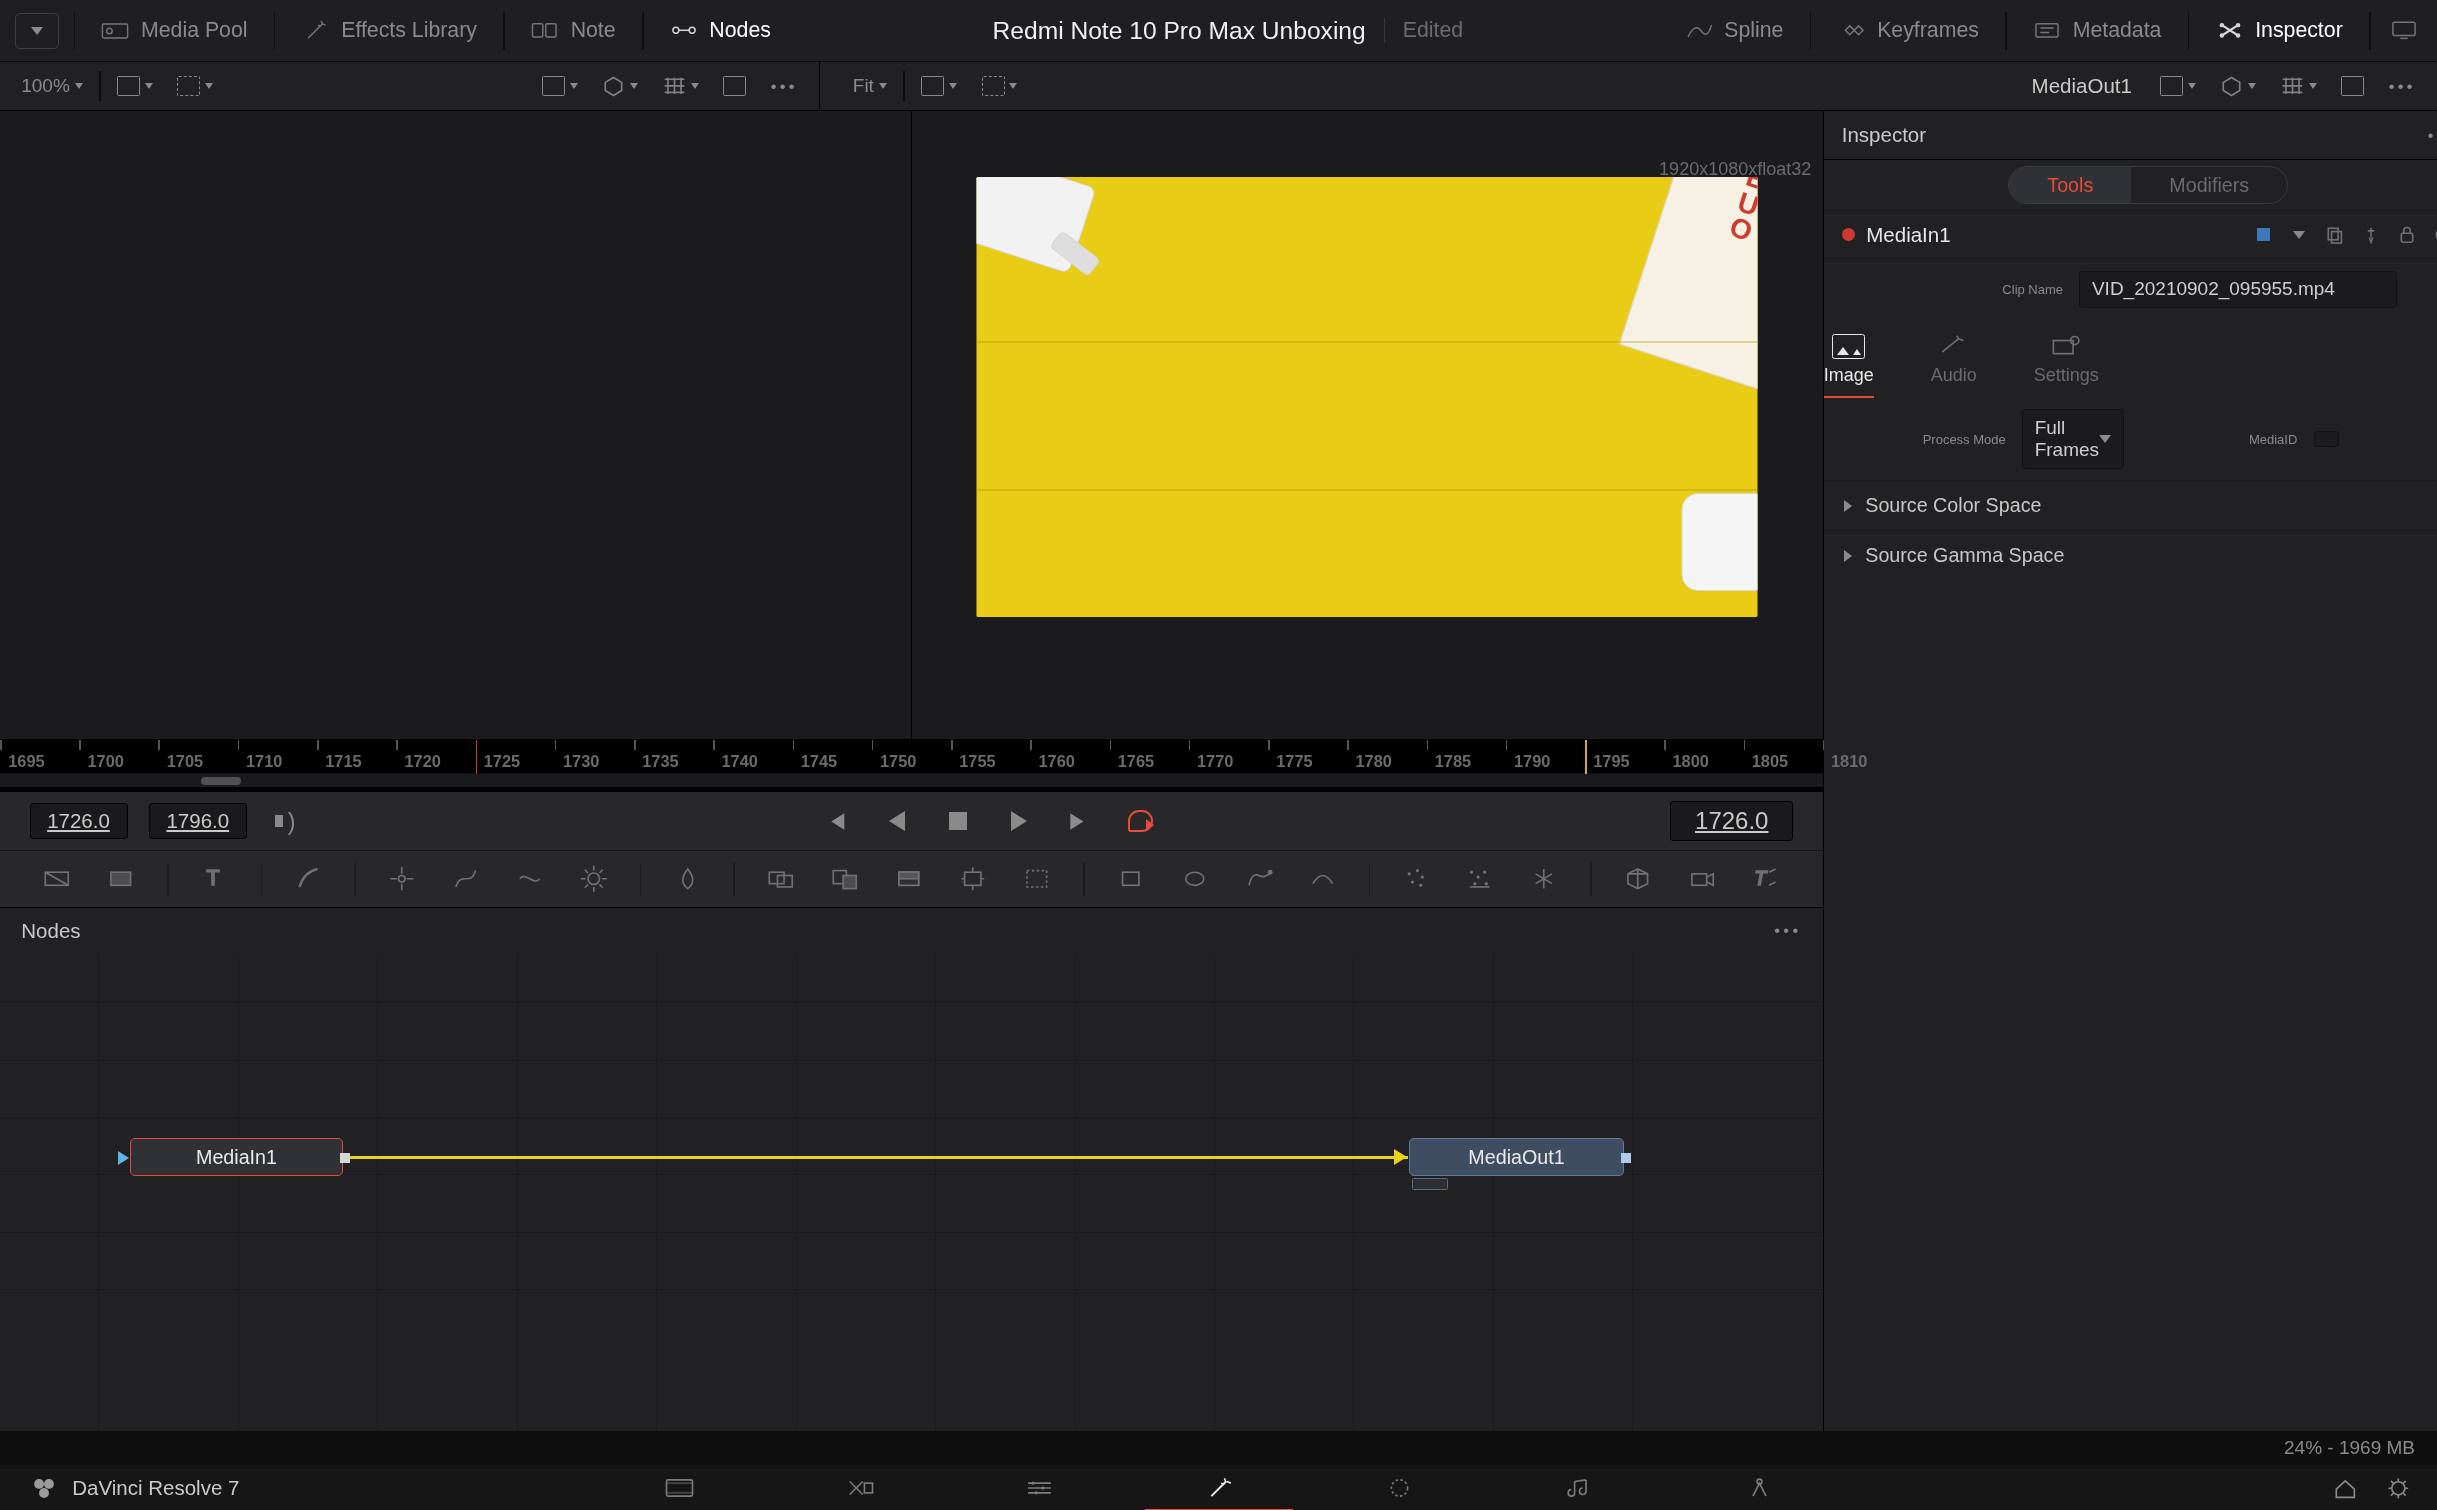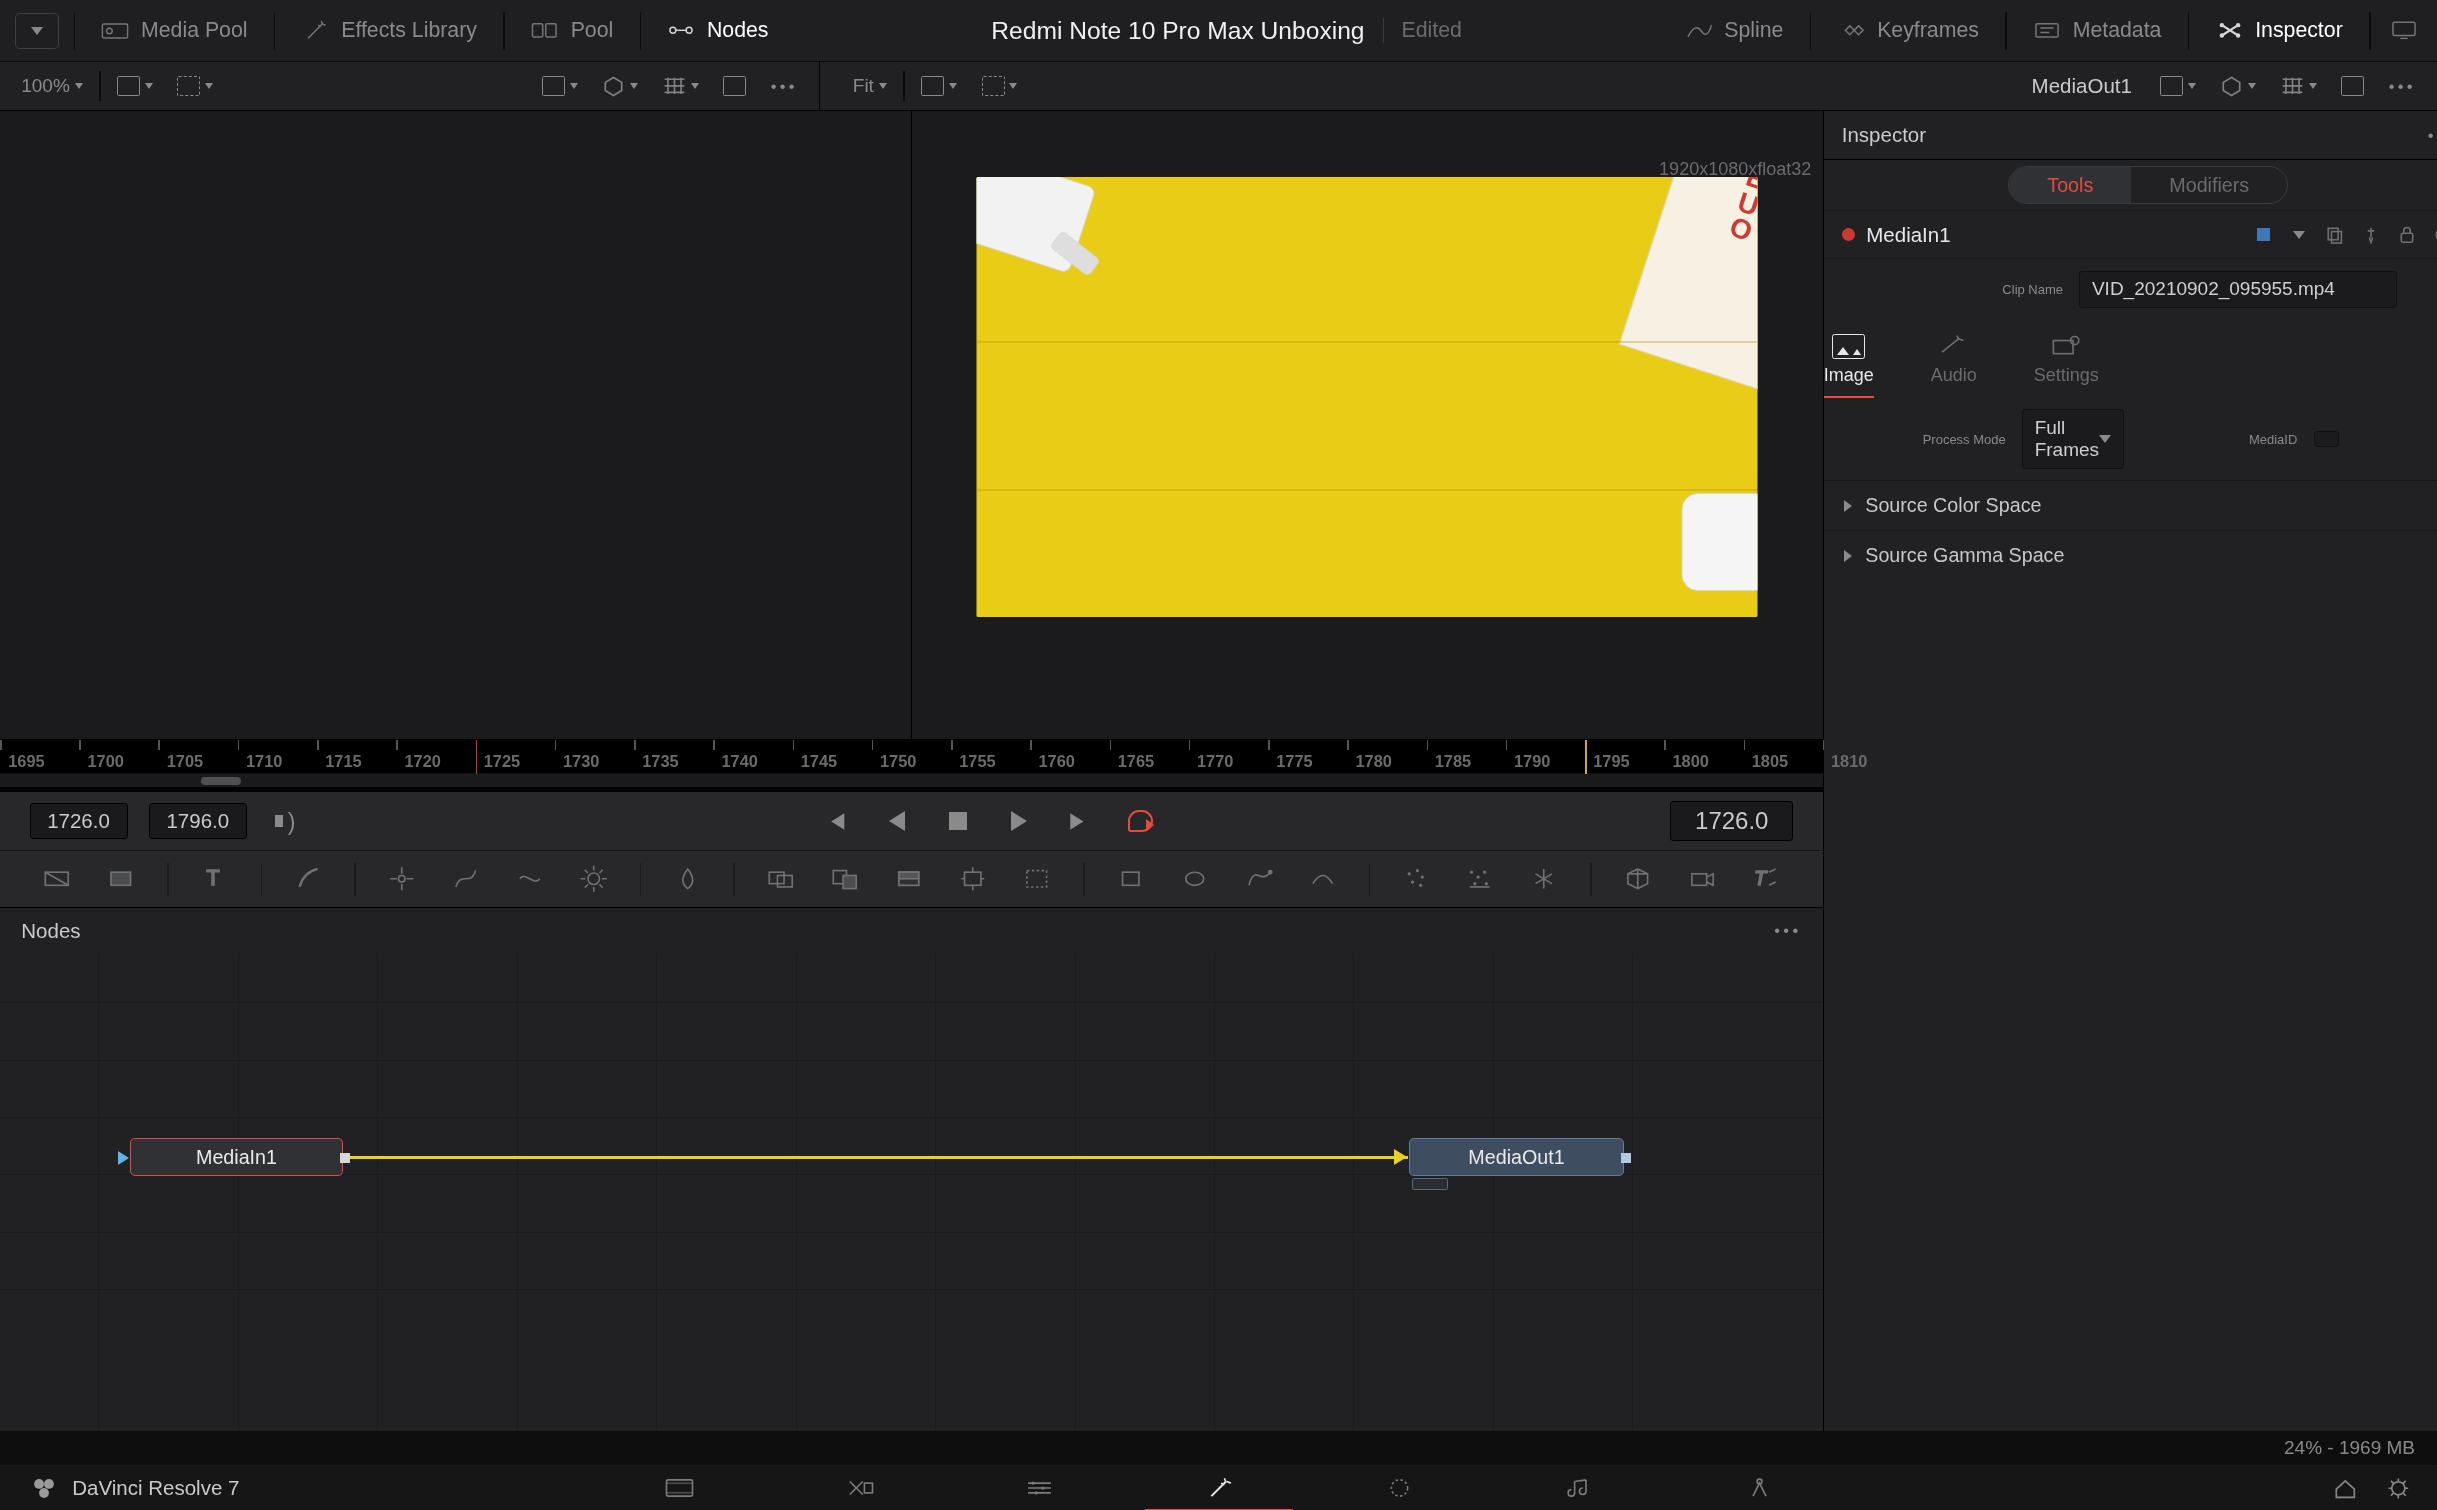--- a/index.html
+++ b/index.html
@@ -64,21 +64,21 @@
   #ruler{position:relative;height:34px;border-bottom:0.8px solid #111;display:flex;}
   .tick{position:absolute;top:0;height:100%;color:var(--text-dim2);font-size:16.4px;}
   .tick::before{content:"";position:absolute;left:0;top:0;width:1.6px;height:9.8px;background:#555;}
   .tick span{position:absolute;left:8.2px;top:11.5px;}
   .playhead{position:absolute;top:0;bottom:-6.6px;width:1.6px;background:#ca3b2e;}
   .playhead.yellow{background:#d0ab2d;}
   #scrollbar{height:13px;background:#1a1a1c;position:relative;}
   #scroll-thumb{position:absolute;top:2.5px;height:8.2px;background:#4f5052;border-radius:4.1px;}
 
   
-  #transport{height:59px;border-top:1.6px solid #000;background:#28282a;display:flex;align-items:center;padding:0 29.5px;gap:21.3px;}
+  #transport{height:59px;border-top:1.6px solid #000;background:#28282a;display:flex;align-items:center;padding:0 29.5px;gap:21.3px;text-decoration:underline;}
   .timebox{background:#1a1a1c;border:0.8px solid #000;border-radius:3.3px;padding:4.9px 14.8px;color:var(--text);font-size:20.5px;min-width:98px;text-align:center;}
   .t-spacer{flex:1;}
   .t-btn{color:var(--text-dim);display:flex;align-items:center;justify-content:center;width:38px;height:38px;}
   .t-center{display:flex;align-items:center;gap:23px;}
   .tri-l{width:0;height:0;border-top:10.7px solid transparent;border-bottom:10.7px solid transparent;border-right:16.4px solid var(--text-dim);}
   .tri-r{width:0;height:0;border-top:10.7px solid transparent;border-bottom:10.7px solid transparent;border-left:16.4px solid var(--text-dim);}
   .sq{width:18px;height:18px;background:var(--text-dim);}
   .loop{width:24.6px;height:21.3px;border:2.5px solid var(--red);border-radius:13px 13px 13px 3.3px;position:relative;}
   .loop::after{content:"";position:absolute;right:-3.3px;bottom:-1.6px;width:0;height:0;border-top:6.6px solid transparent;border-bottom:6.6px solid transparent;border-left:8.2px solid var(--red);}
   .speaker{width:24.6px;height:21.3px;position:relative;}
@@ -158,21 +158,21 @@
           <path d="M24 4 l2 4 M30 10 l-4 -2 M20 10 l4 2" stroke="currentColor" stroke-width="2"></path>
         </svg></span>
     <span>Effects Library</span>
   </div>
   <div class="top-sep"></div>
   <div class="topseg">
     <span class="ico"><svg viewBox="0 0 38 30">
           <rect x="2" y="6" width="14" height="18" rx="2" fill="none" stroke="currentColor" stroke-width="2"></rect>
           <rect x="20" y="6" width="14" height="18" rx="2" fill="none" stroke="currentColor" stroke-width="2"></rect>
         </svg></span>
-    <span>Pool</span>
+    <span>Note</span>
   </div>
   <div class="top-sep"></div>
   <div class="topseg active">
     <span class="ico"><svg viewBox="0 0 38 30">
           <circle cx="8" cy="15" r="4" fill="none" stroke="#fff" stroke-width="2"></circle>
           <circle cx="30" cy="15" r="4" fill="none" stroke="#fff" stroke-width="2"></circle>
           <path d="M12 15 H26" stroke="#fff" stroke-width="2"></path>
         </svg></span>
     <span>Nodes</span>
   </div>

